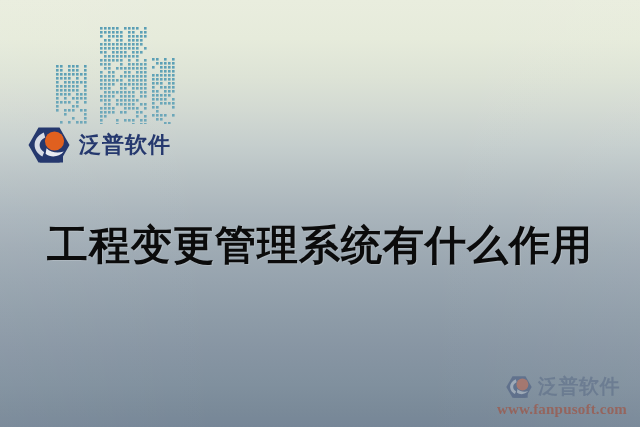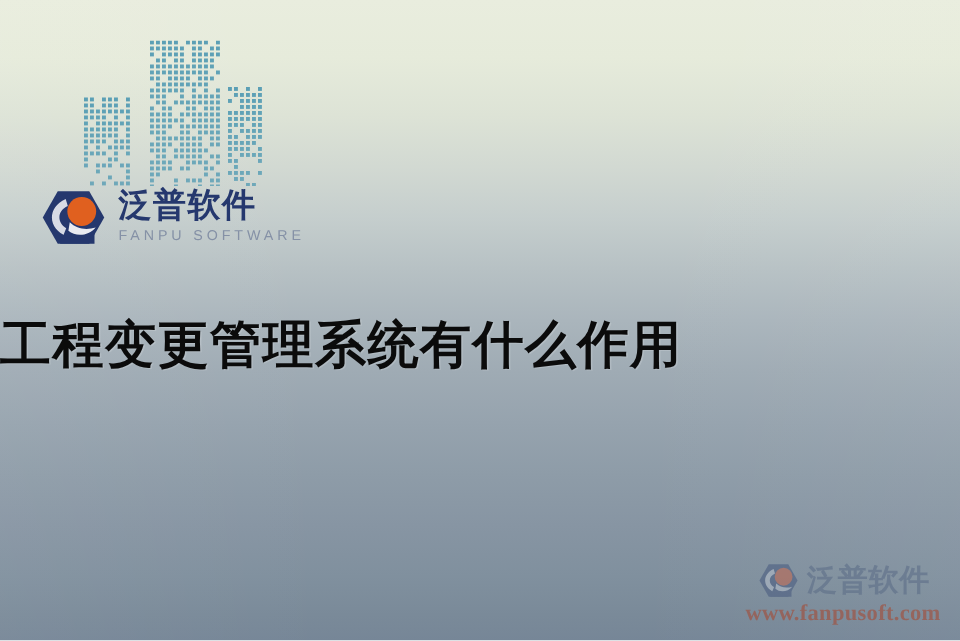--- a/index.html
+++ b/index.html
@@ -92,24 +92,24 @@
     color: #8591a6;
     letter-spacing: 2.6px;
     white-space: nowrap;
   }
 
   
   #headline {
     position: absolute;
     left: 0;
     right: 0;
-    top: 207px;
-    text-align: left;
+    top: 218px;
+    text-align: center;
     font-family: "DejaVu Sans", "Liberation Sans", sans-serif;
-    font-size: 34px;
+    font-size: 41px;
     font-weight: 700;
     color: #0b0b0b;
     letter-spacing: 1px;
     white-space: nowrap;
     text-shadow: 1px 1px 0 rgba(255,255,255,0.16);
   }
 
   
   #watermark {
     position: absolute;
@@ -593,21 +593,20 @@
                L17.6 28.4 C14.2 26.4 12.6 23.8 12.6 21 C12.6 18 14.4 15.2 18.2 13.4 Z" fill="#ffffff" opacity="0.82"></path>
 
       <circle cx="27.5" cy="17" r="9.6" fill="#e0601f"></circle>
 
       <path d="M18.2 25.5 C22.5 30.5 29.5 32 36 30.2 L36 38.5 L13 38.5 Z" fill="#25386e"></path>
       <path d="M19.5 24.2 C24 28.6 30.5 29.6 36.8 27.6 C32 33.4 23.5 34 18.6 29.8 Z" fill="#ffffff" opacity="0.9"></path>
     </svg>
 
     <div id="brand-words">
       <div id="brand-cn">泛普软件</div>
-      <div id="brand-en">FANPU SOFTWARE</div>
     </div>
   </div>
 
   <div id="headline">工程变更管理系统有什么作用</div>
 
   <div id="watermark">
     <div id="wm-row">
       <svg id="wm-mark" viewBox="0 0 44 42" xmlns="http://www.w3.org/2000/svg">
         <path d="M11.5 3.5 L32.5 3.5 L42.5 21 L32.5 38.5 L11.5 38.5 L1.5 21 Z" fill="#46587e"></path>
         <path d="M16.8 8.6 C10.4 11.6 7.6 16.2 7.6 21 C7.6 26.2 11.2 31 17.6 33.6

